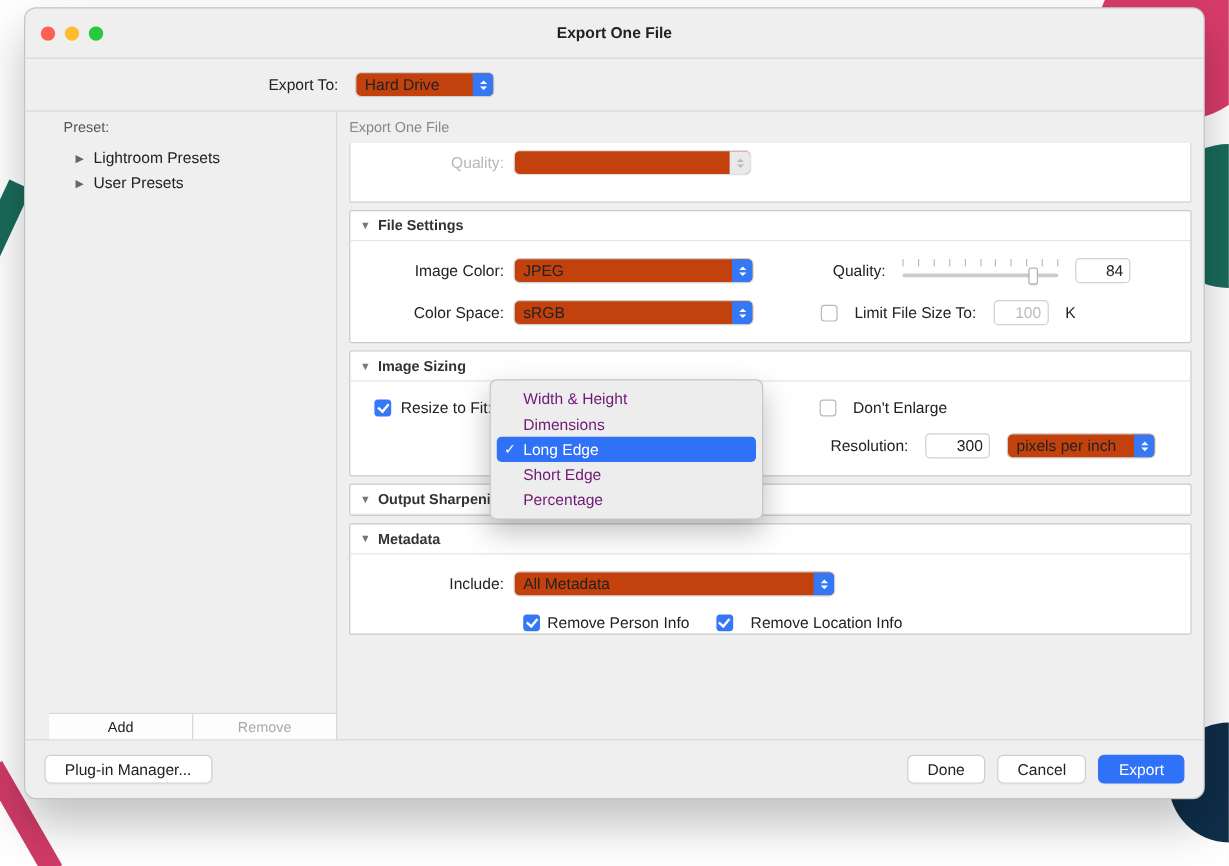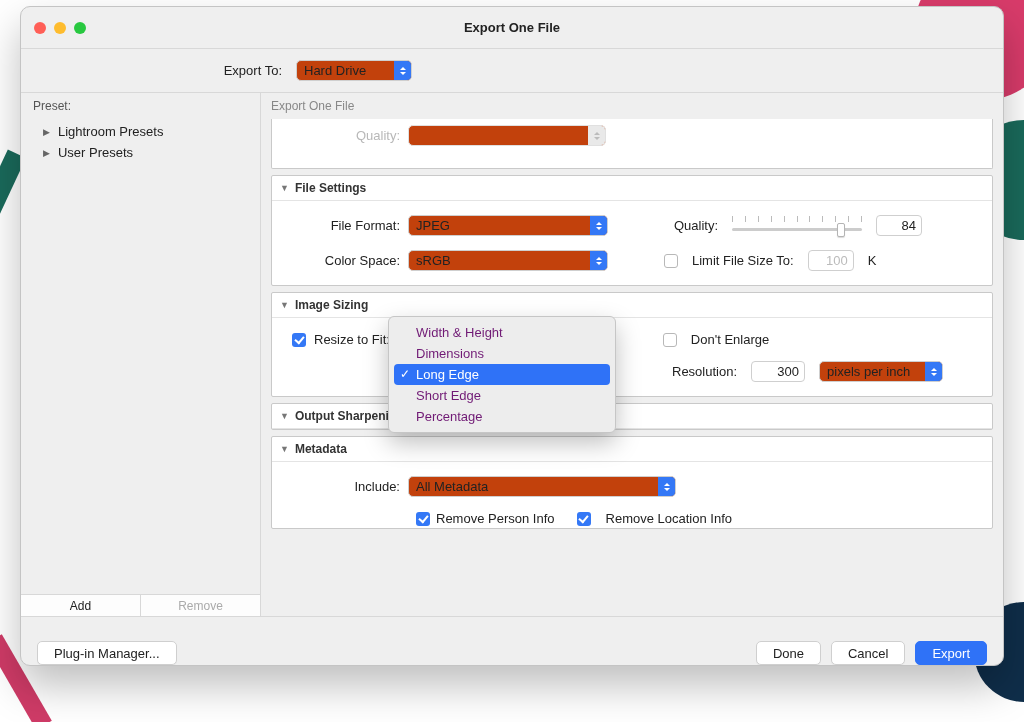--- a/index.html
+++ b/index.html
@@ -21,21 +21,21 @@
   .traffic{display:flex;gap:8px;position:absolute;left:13px;}
   .traffic span{width:12px;height:12px;border-radius:50%;display:block;}
   .tl-close{background:#ff5f57;}
   .tl-min{background:#febc2e;}
   .tl-max{background:#28c840;}
   .title{flex:1;text-align:center;font-size:13px;font-weight:600;color:#222;}
 
   .export-to-row{height:44px;display:flex;align-items:center;border-bottom:1px solid #d8d8d8;}
   .export-to-row .lbl{width:275px;text-align:right;padding-right:14px;font-size:13px;color:#222;}
 
-  .body{flex:1;display:flex;min-height:0;}
+  .body{flex:1;display:flex;min-height:0;padding-left:20px;}
   .sidebar{width:240px;border-right:1px solid #d8d8d8;display:flex;flex-direction:column;position:relative;}
   .sidebar .header{font-size:12px;color:#555;padding:6px 10px 6px 12px;}
   .sidebar .tree{flex:1;padding:2px 0;}
   .tree-item{display:flex;align-items:center;gap:8px;padding:3px 12px 3px 22px;font-size:13px;color:#222;cursor:default;}
   .tree-item .chev{font-size:9px;color:#666;}
   .sidebar-buttons{display:flex;border-top:1px solid #d8d8d8;height:22px;background:#fdfdfd;}
   .sidebar-buttons button{flex:1;border:none;background:transparent;font-size:12px;color:#222;border-right:1px solid #d8d8d8;}
   .sidebar-buttons button:last-child{border-right:none;color:#aaa;}
 
   .main{flex:1;display:flex;flex-direction:column;min-width:0;position:relative;}
@@ -79,21 +79,21 @@
 
   
   .dropdown{
     position:absolute;background:#ededed;border:1px solid #c6c6c6;border-radius:6px;
     box-shadow:0 10px 24px rgba(0,0,0,.25);padding:5px 5px;font-size:13px;z-index:50;
   }
   .dropdown .item{padding:3px 14px 3px 22px;border-radius:4px;position:relative;color:#701a75;white-space:nowrap;}
   .dropdown .item.selected{background:#2f72f7;color:#fff;}
   .dropdown .item .check{position:absolute;left:6px;font-size:12px;}
 
-  .footer{height:49px;border-top:1px solid #d8d8d8;display:flex;align-items:flex-end;padding:0 16px;gap:10px;}
+  .footer{height:49px;border-top:1px solid #d8d8d8;display:flex;align-items:center;padding:0 16px;gap:10px;}
   .btn{height:24px;padding:0 16px;background:#fff;border:1px solid #cfcfcf;border-radius:5px;font-size:13px;color:#222;box-shadow:0 1px 0 rgba(0,0,0,.03);}
   .btn.primary{background:#2f72f7;border-color:#2f72f7;color:#fff;}
   .spacer{flex:1;}
 
   .inline-lbl{font-size:13px;color:#222;}
 </style>
 </head>
 <body>
 
 <div class="bg-shape bg1"></div>
@@ -159,21 +159,21 @@
           </div>
         </div>
 
         <div class="panel">
           <div class="panel-head">
             <span class="tri">▼</span>
             <span>File Settings</span>
           </div>
           <div class="panel-body">
             <div class="row">
-              <span class="row-lbl">File Format:</span>
+              <span class="row-lbl">Image Color:</span>
               <div class="row-ctl">
                 <div class="select" style="width:200px;">
                   <span class="txt">JPEG</span>
                   <span class="arrs"></span>
                 </div>
                 <div style="width:38px"></div>
                 <span class="inline-lbl">Quality:</span>
                 <div class="slider">
                   <div class="ticks">
                       <span></span>

